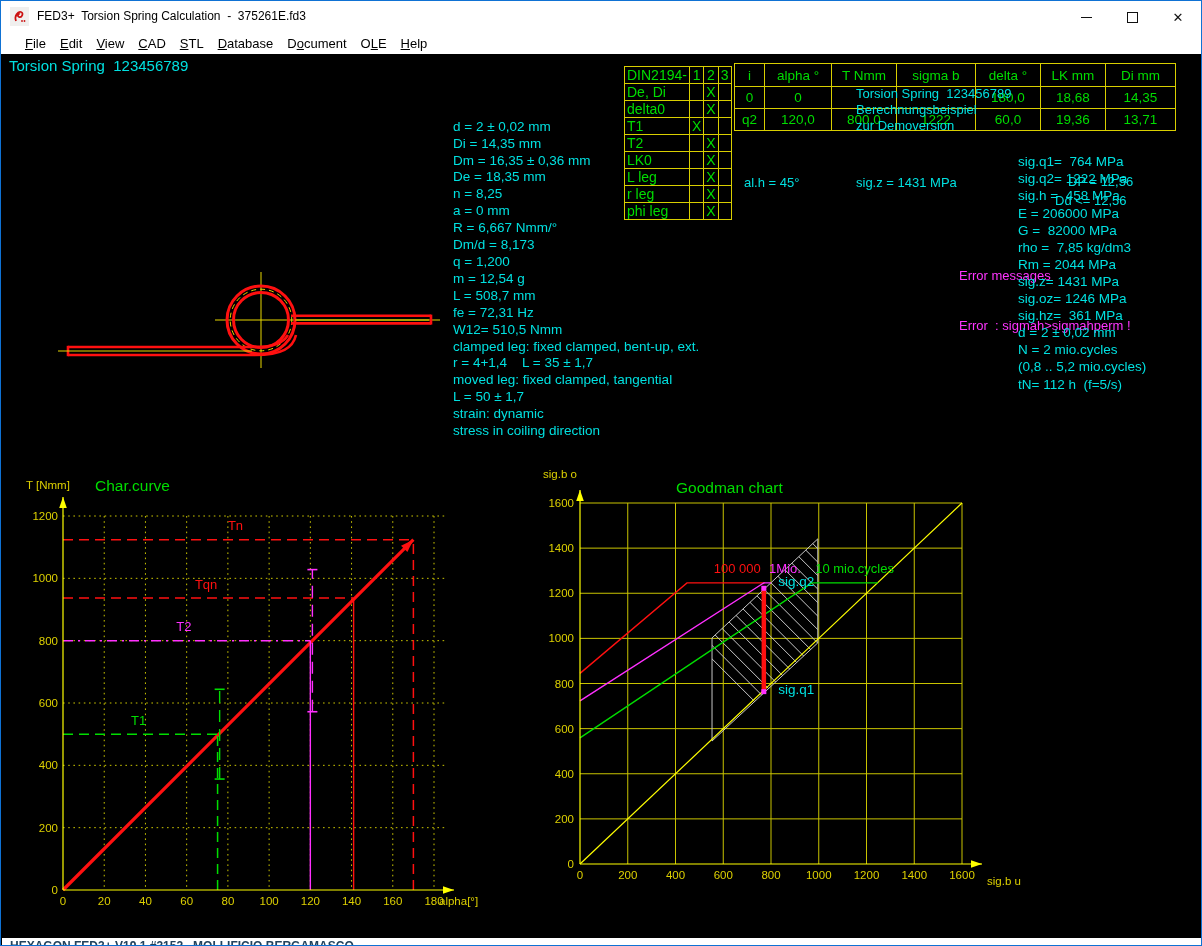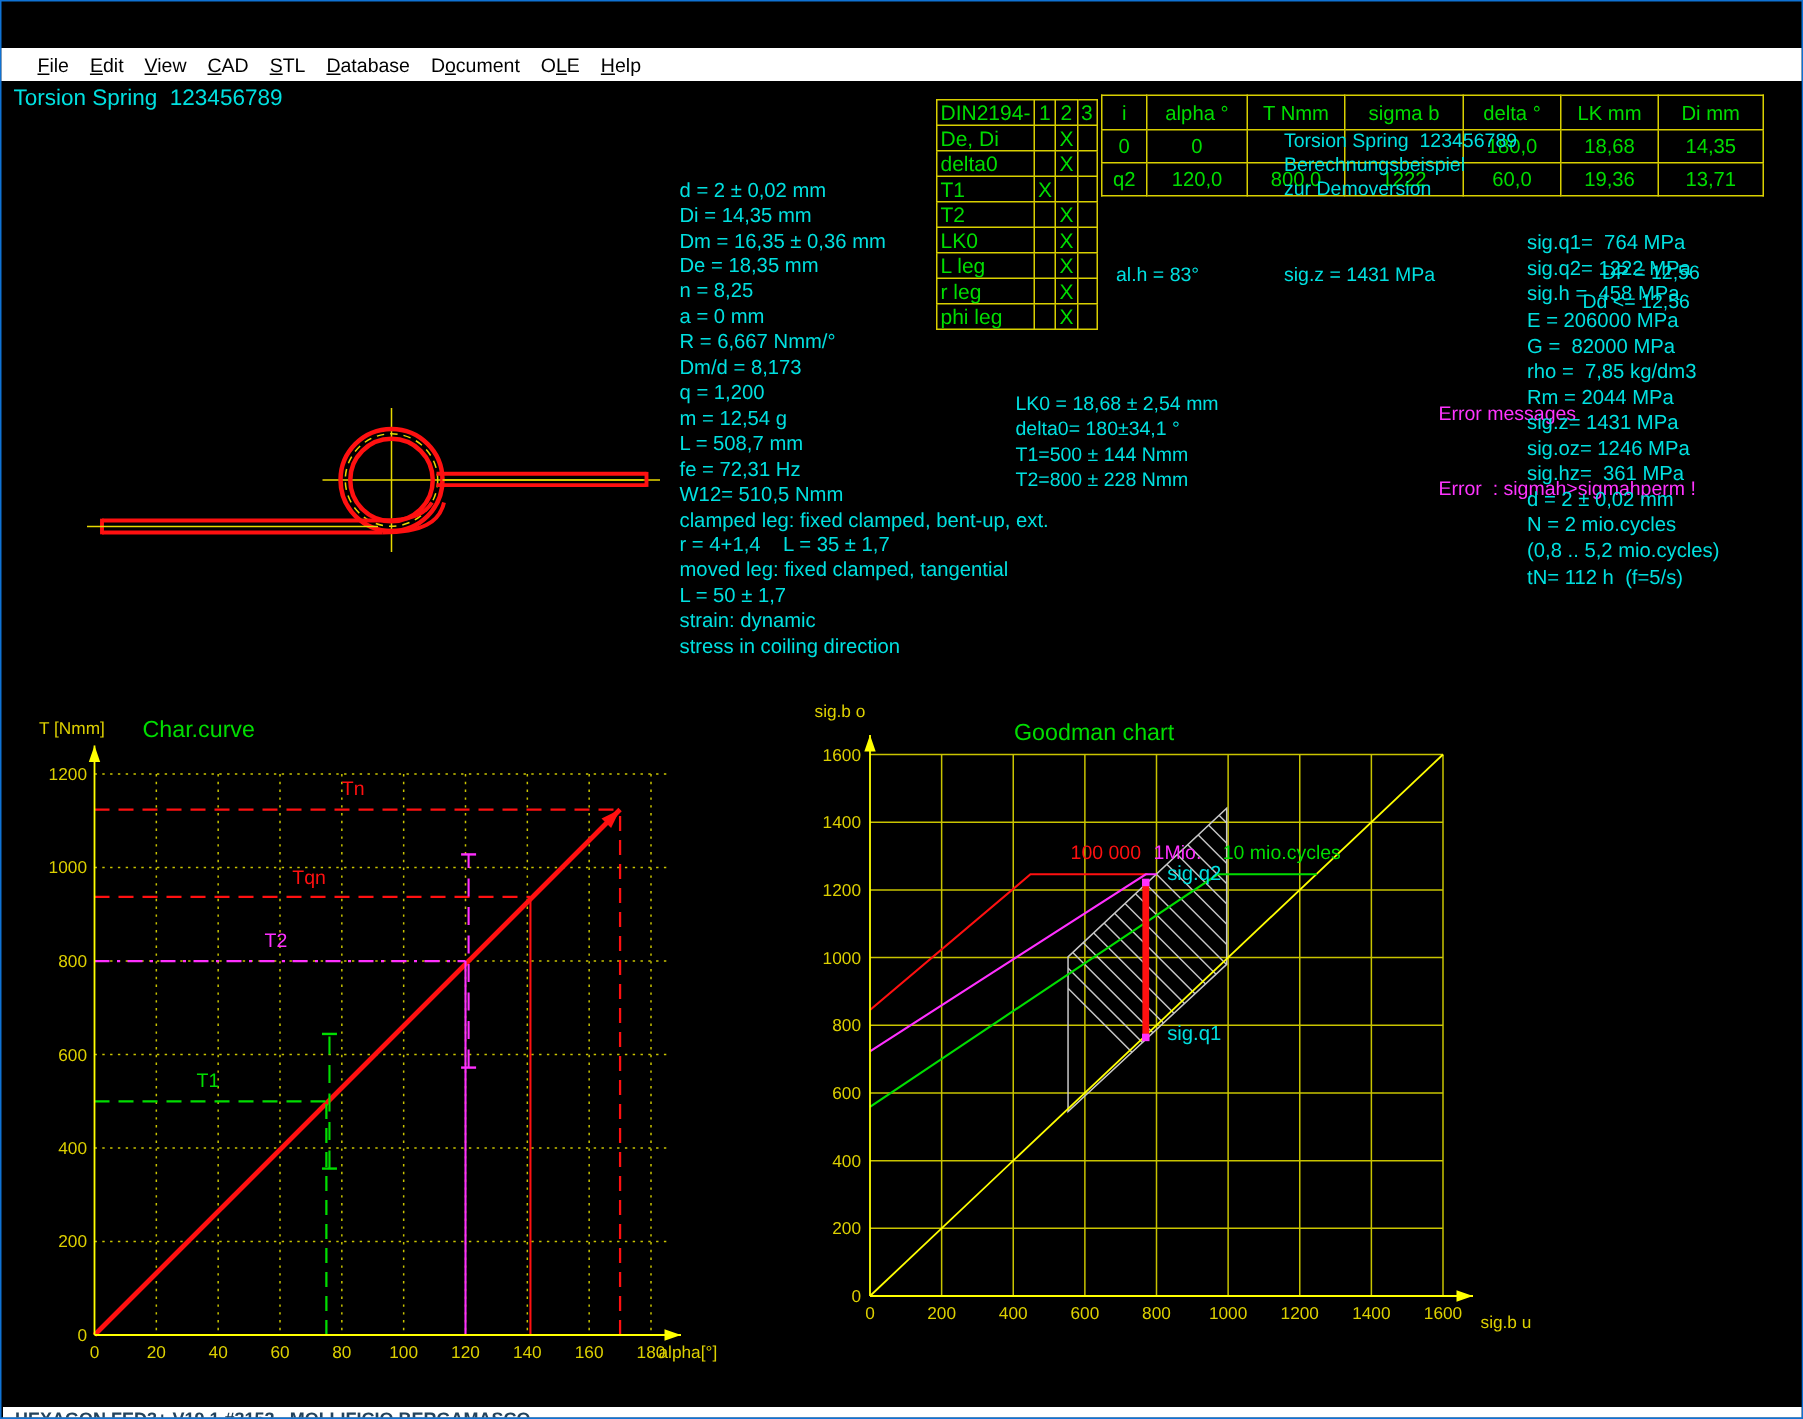--- a/index.html
+++ b/index.html
@@ -50,20 +50,33 @@
   #statusbar { position:absolute; left:1px; top:937px; width:1199px; height:7px;
                background:#ffffff; overflow:hidden; }
   #statusbar span { position:absolute; left:8px; top:1px; font-size:12px; font-weight:bold; color:#23435c; white-space:pre; }
   #bottom-border { position:absolute; left:0px; top:944px; width:1202px; height:2px; background:#0f72d4; }
 </style>
 </head>
 <body>
 
 <div id="win">
 
+  <div id="titlebar">
+    <div id="appicon">
+      <svg width="19" height="19" viewBox="0 0 19 19" style="left:0;top:0">
+        <path d="M6 14 C4 9 8 4 11 5 C14 6 12 11 9 10 C7 9 8 6 10 7" stroke="#cc1111" stroke-width="1.8" fill="none"></path>
+        <circle cx="12" cy="14" r="0.9" fill="#cc1111"></circle>
+          <circle cx="14.5" cy="14" r="0.9" fill="#cc1111"></circle>
+      </svg>
+    </div>
+    <span id="titletext">FED3+  Torsion Spring Calculation  -  375261E.fd3</span>
+    <div class="winbtn" id="btn-min"><span class="g"></span></div>
+    <div class="winbtn" id="btn-max"><span class="g"></span></div>
+    <div class="winbtn" id="btn-close"><span class="g">✕</span></div>
+  </div>
 
   <div id="menubar">
 
       <span class="mi"><span></span><u>F</u><span>ile</span></span>
 
       <span class="mi"><span></span><u>E</u><span>dit</span></span>
 
       <span class="mi"><span></span><u>V</u><span>iew</span></span>
 
       <span class="mi"><span></span><u>C</u><span>AD</span></span>
@@ -206,29 +219,26 @@
             <td>1222</td>
             <td>60,0</td>
             <td>19,36</td>
             <td>13,71</td>
           </tr>
 
         </tbody>
     </table>
 
     <div id="below-tbl">
-      <div class="abs cyan" style="left:742px; top:121px;">al.h = 83°</div>
+      <div class="abs cyan" style="left:742px; top:121px;">al.h = 45°</div>
       <div class="abs cyan" style="left:854px; top:121px;">sig.z = 1431 MPa</div>
       <div class="abs cyan" style="left:1066px; top:120px;">DP = 12,56</div>
       <div class="abs cyan" style="left:1053px; top:139px;">Dd &lt;= 12,56</div>
     </div>
 
-    <div class="abs cyan" id="tol-block">
-      
-    <div>LK0 = 18,68 ± 2,54 mm</div><div>delta0= 180±34,1 °</div><div>T1=500 ± 144 Nmm</div><div>T2=800 ± 228 Nmm</div></div>
 
     <div class="abs mag" id="err-block">
       <div>Error messages</div>
       <div>Error  : sigmah&gt;sigmahperm !</div>
     </div>
 
     <svg id="char-svg" style="left:10px; top:405px;" width="460" height="470" viewBox="10 458 460 470">
         <line x1="102.22222222222221" y1="515" x2="102.22222222222221" y2="889" stroke="#c9c400" stroke-width="1" stroke-dasharray="1.6,3.6"></line>
         <line x1="143.44444444444443" y1="515" x2="143.44444444444443" y2="889" stroke="#c9c400" stroke-width="1" stroke-dasharray="1.6,3.6"></line>
         <line x1="184.66666666666666" y1="515" x2="184.66666666666666" y2="889" stroke="#c9c400" stroke-width="1" stroke-dasharray="1.6,3.6"></line>

